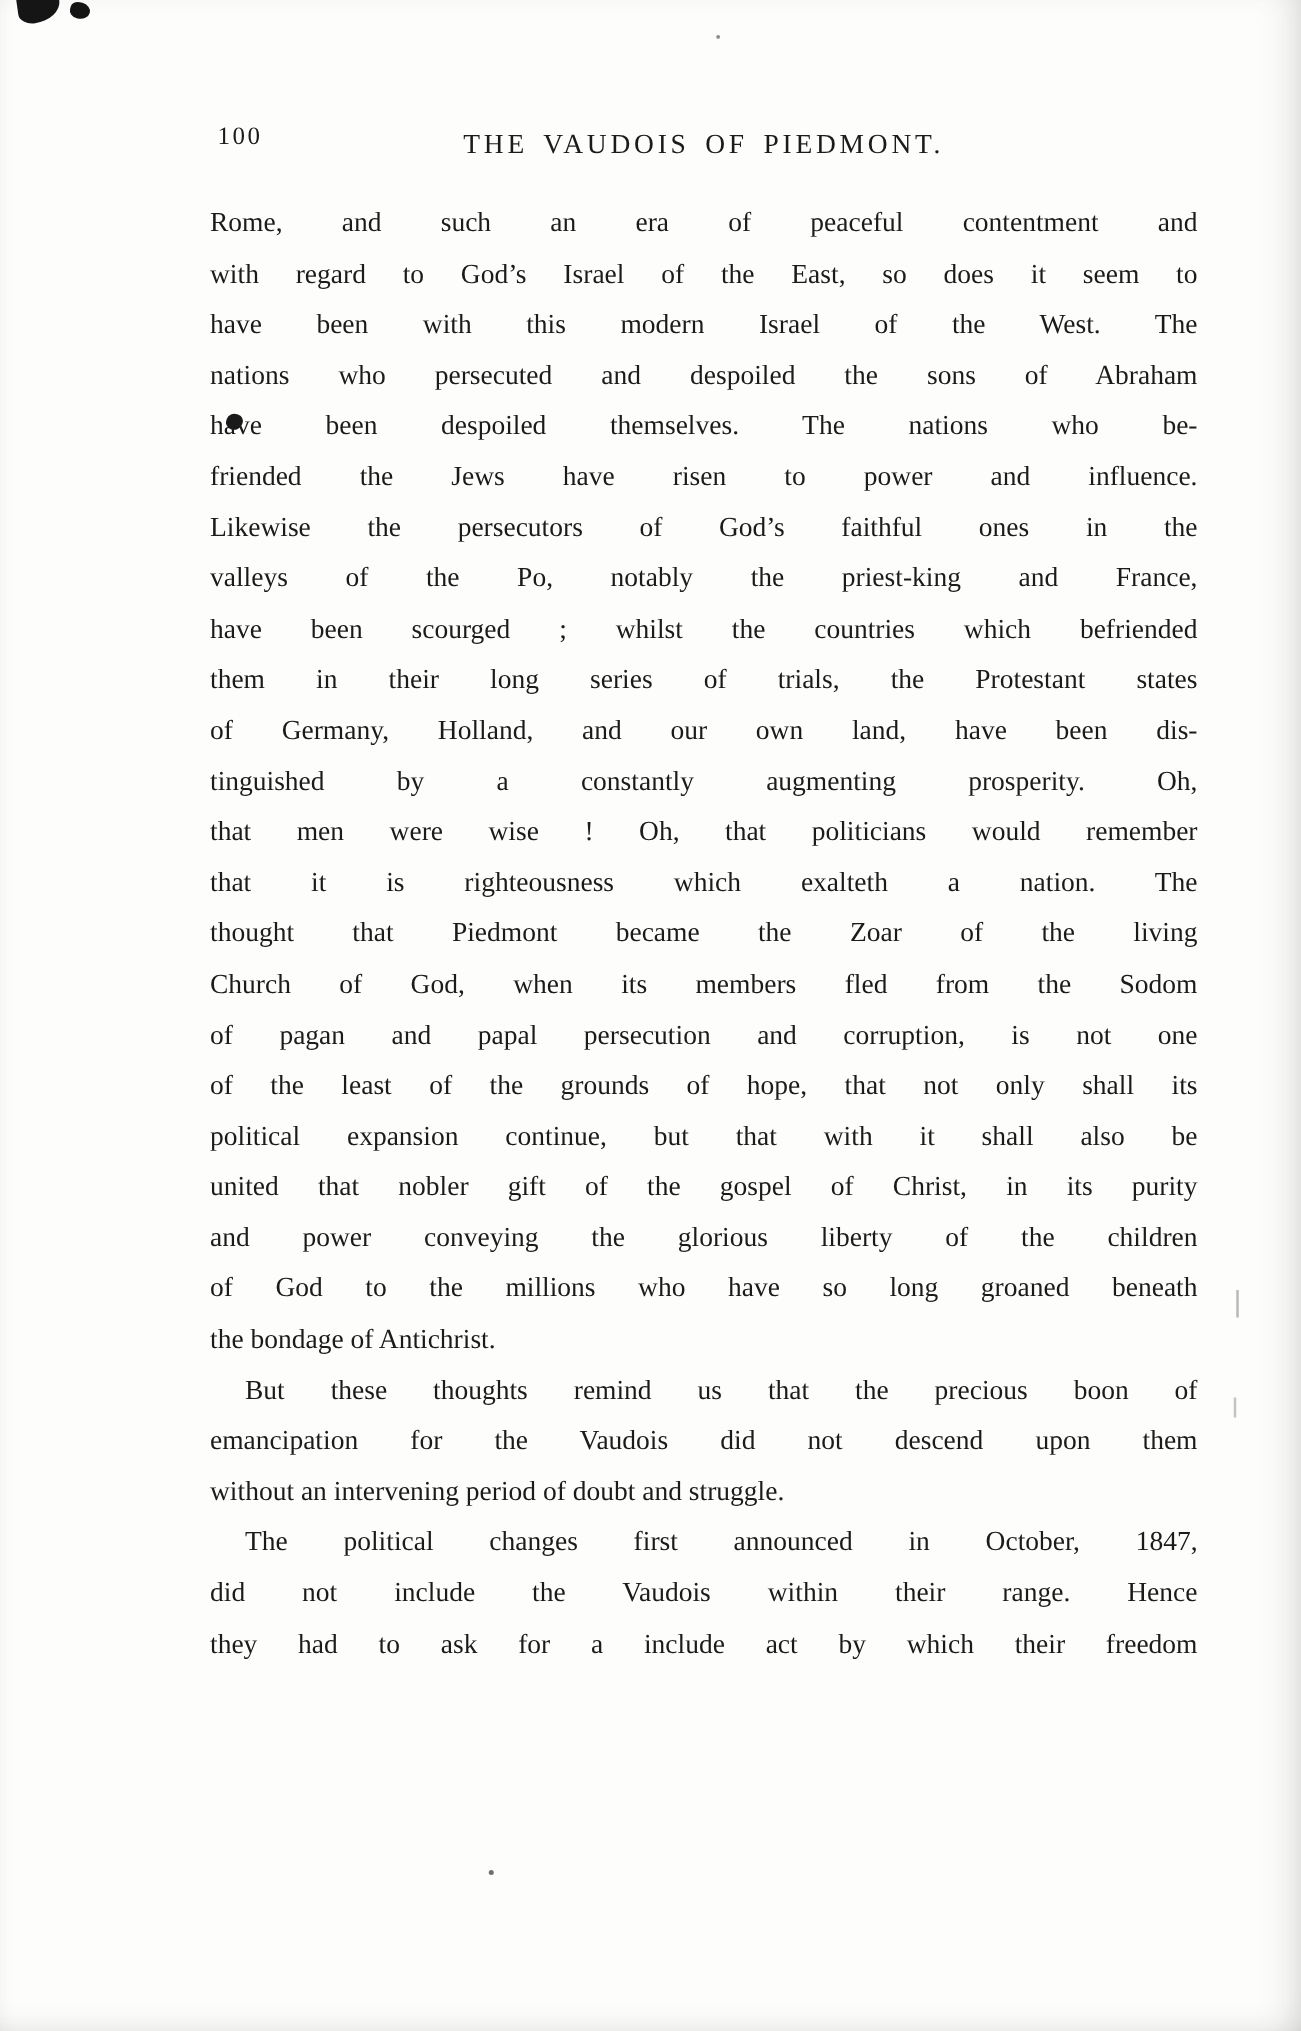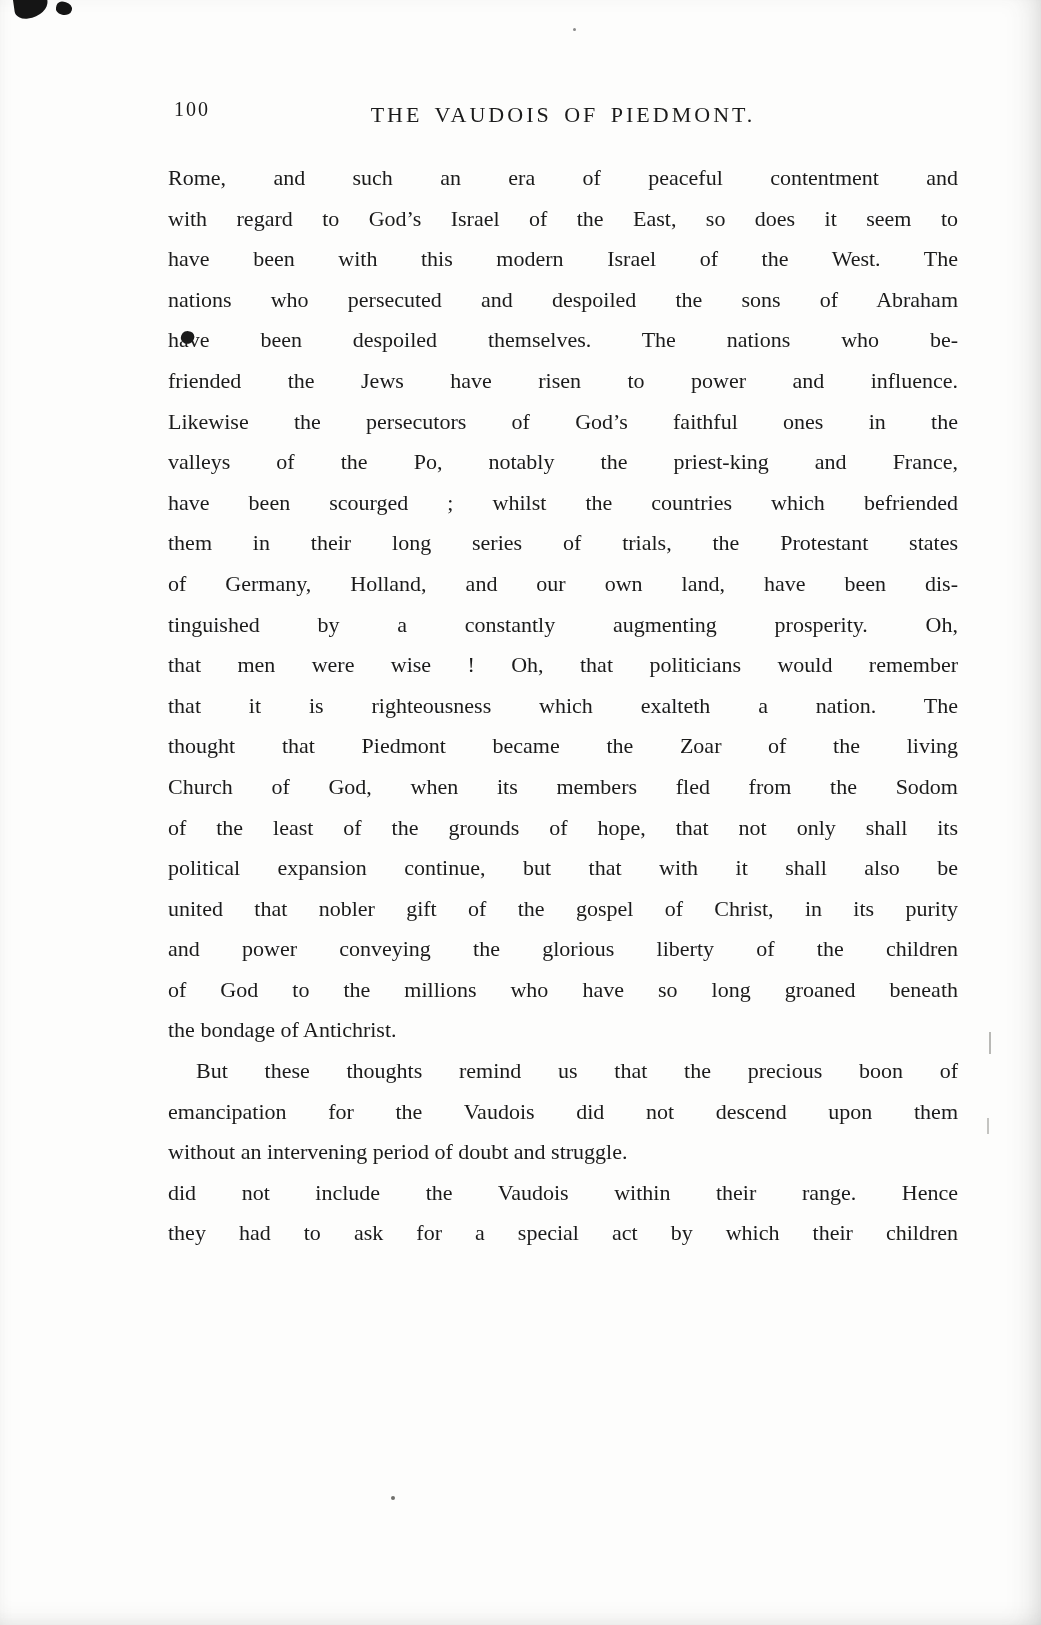--- a/index.html
+++ b/index.html
@@ -124,31 +124,33 @@
           <div class="line">Likewise the persecutors of God’s faithful ones in the</div>
           <div class="line">valleys of the Po, notably the priest-king and France,</div>
           <div class="line">have been scourged ; whilst the countries which befriended</div>
           <div class="line">them in their long series of trials, the Protestant states</div>
           <div class="line">of Germany, Holland, and our own land, have been dis-</div>
           <div class="line">tinguished by a constantly augmenting prosperity. Oh,</div>
           <div class="line">that men were wise ! Oh, that politicians would remember</div>
           <div class="line">that it is righteousness which exalteth a nation. The</div>
           <div class="line">thought that Piedmont became the Zoar of the living</div>
           <div class="line">Church of God, when its members fled from the Sodom</div>
+          <div class="line">of pagan and papal persecution and corruption, is not one</div>
           <div class="line">of the least of the grounds of hope, that not only shall its</div>
           <div class="line">political expansion continue, but that with it shall also be</div>
           <div class="line">united that nobler gift of the gospel of Christ, in its purity</div>
           <div class="line">and power conveying the glorious liberty of the children</div>
           <div class="line">of God to the millions who have so long groaned beneath</div>
           <div class="line last">the bondage of Antichrist.</div>
         </div>
         <div class="paragraph">
           <div class="line indent">But these thoughts remind us that the precious boon of</div>
           <div class="line">emancipation for the Vaudois did not descend upon them</div>
           <div class="line last">without an intervening period of doubt and struggle.</div>
         </div>
         <div class="paragraph">
+          <div class="line indent">The political changes first announced in October, 1847,</div>
           <div class="line">did not include the Vaudois within their range. Hence</div>
-          <div class="line">they had to ask for a special act by which their children</div>
+          <div class="line">they had to ask for a include act by which their freedom</div>
         </div>
       </div>
   </div>
 </div>
 
 </body></html>

